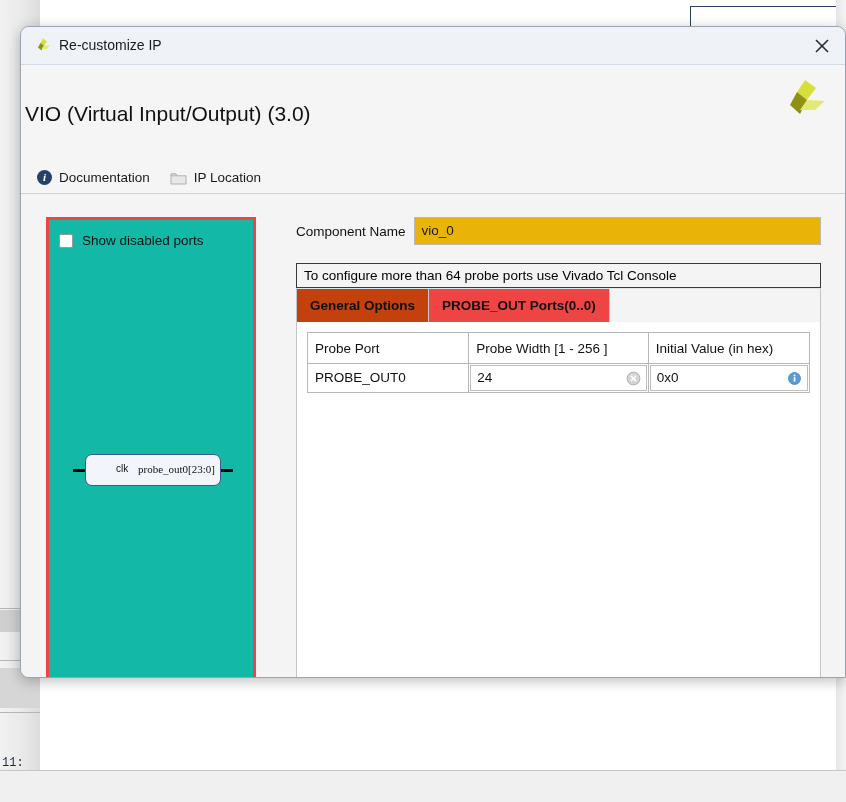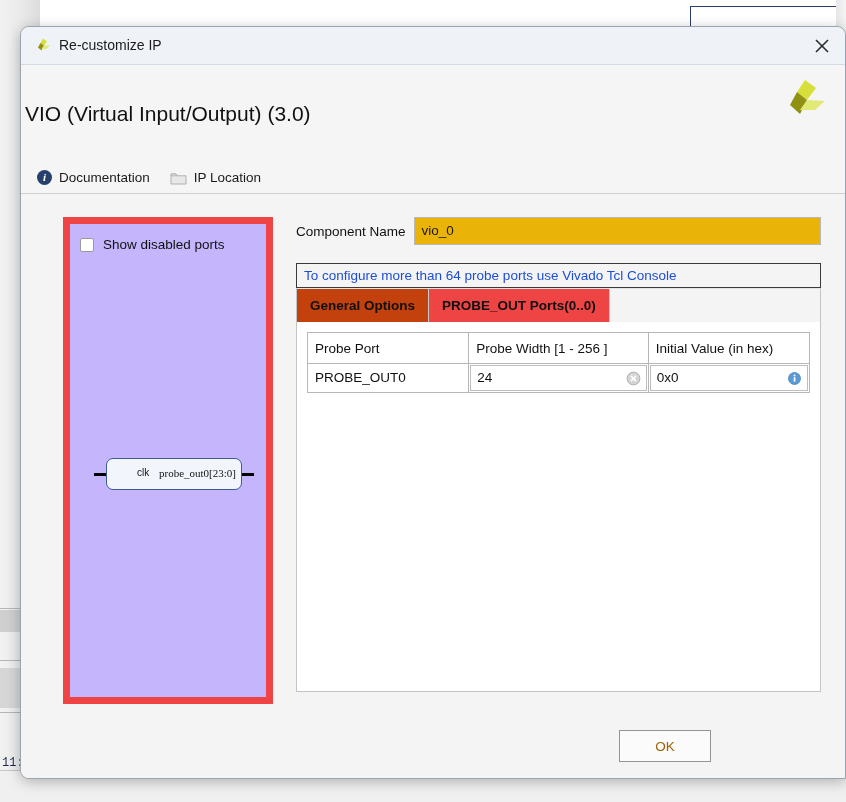--- a/index.html
+++ b/index.html
@@ -105,21 +105,21 @@
     white-space: nowrap;
     letter-spacing: 0.5px;
   }
 
   
   #dialog {
     position: absolute;
     left: 20px;
     top: 26px;
     width: 826px;
-    height: 753px;
+    height: 652px;
     background: #f4f4f4;
     border: 1px solid #9aa4b0;
     border-top-left-radius: 9px;
     border-top-right-radius: 9px;
     border-bottom-left-radius: 9px;
     box-sizing: border-box;
     box-shadow: 0 3px 14px rgba(0,0,0,0.26);
     overflow: hidden;
   }
 
@@ -210,26 +210,26 @@
 
   .body-area {
     position: relative;
     height: 523px;
     background: #f4f4f4;
   }
 
   
   .port-panel {
     position: absolute;
-    left: 42px;
+    left: 25px;
     top: 23px;
     width: 210px;
     height: 487px;
-    background: #c4b5fd;
-    border: 7px solid #ef4444;
+    background: #14b8a6;
+    border: 3px solid #ef4444;
     box-sizing: border-box;
   }
   .chk-row {
     position: absolute;
     left: 10px;
     top: 13px;
     display: flex;
     align-items: center;
     gap: 9px;
     cursor: pointer;
@@ -321,21 +321,21 @@
     font-family: "Liberation Sans", sans-serif;
   }
   .notice-bar {
     height: 25px;
     line-height: 23px;
     border: 1px solid #3a3a3a;
     background: #f4f4f4;
     box-sizing: border-box;
     padding: 0 7px;
     font-size: 13.5px;
-    color: #1d4ed8;
+    color: #000000;
     white-space: nowrap;
   }
 
   .tabstrip {
     display: flex;
     align-items: flex-end;
     height: 34px;
     background: #f4f4f4;
     border-left: 1px solid #c4c4c4;
     border-right: 1px solid #c4c4c4;

